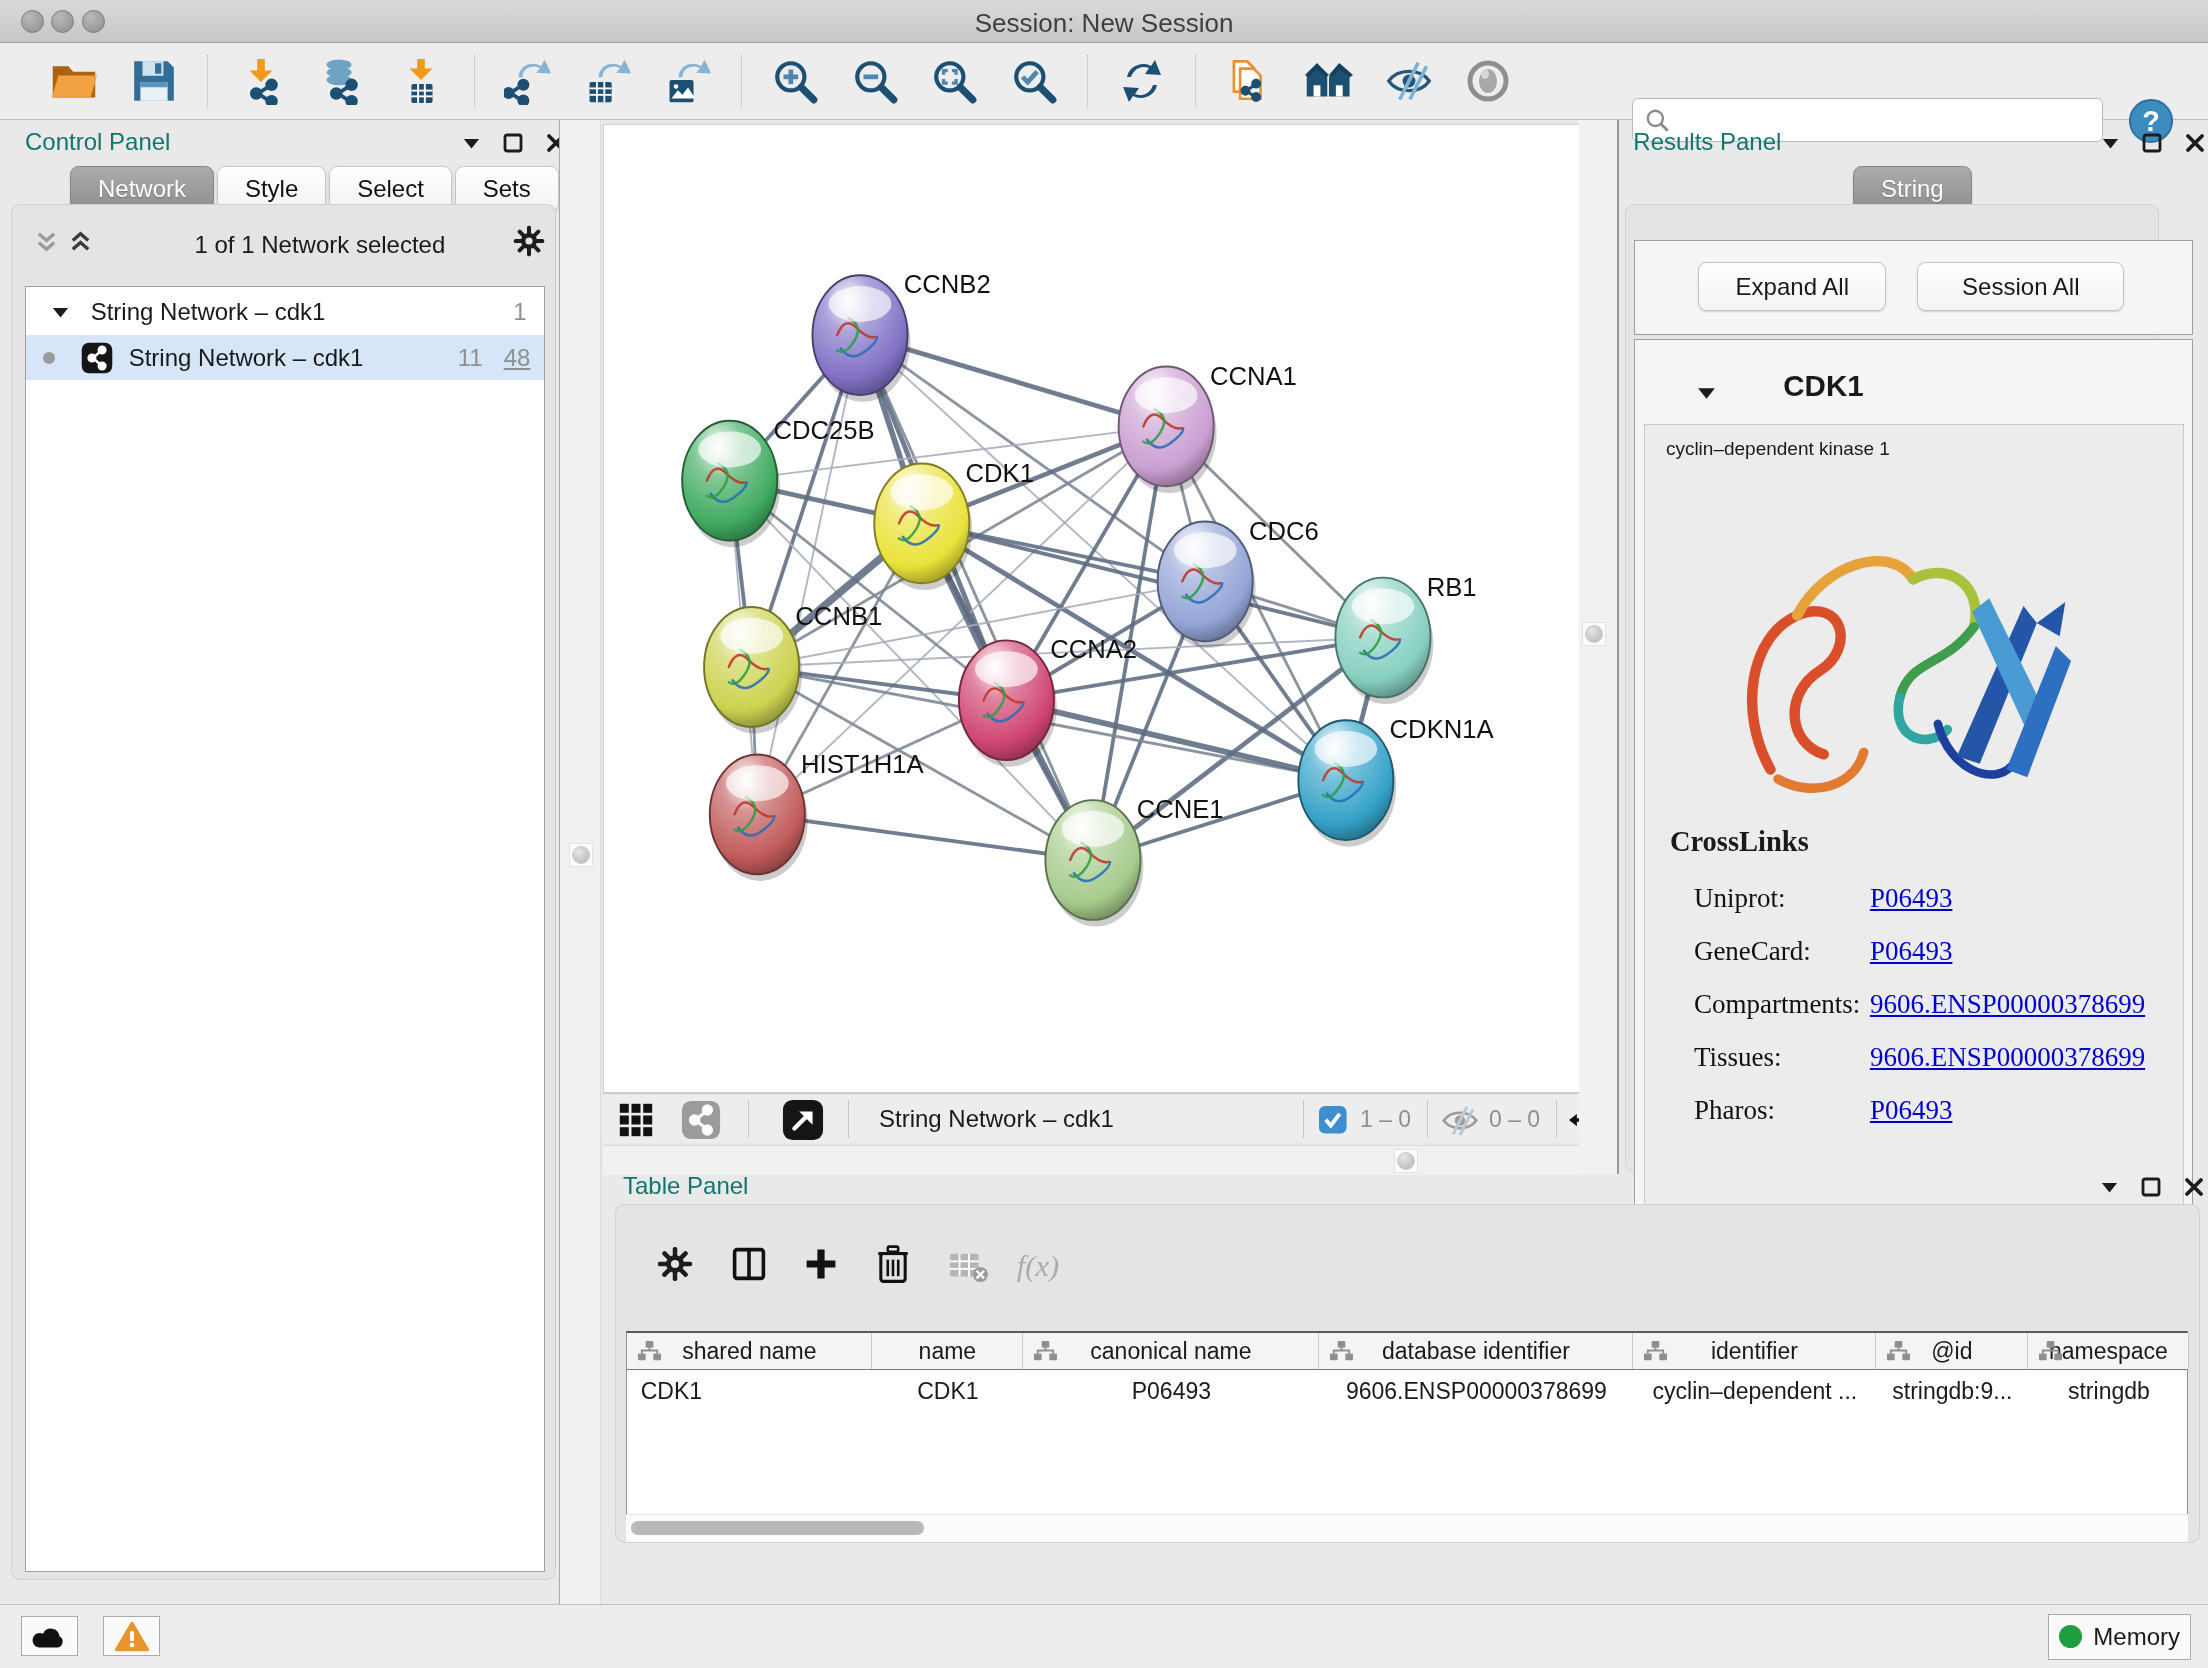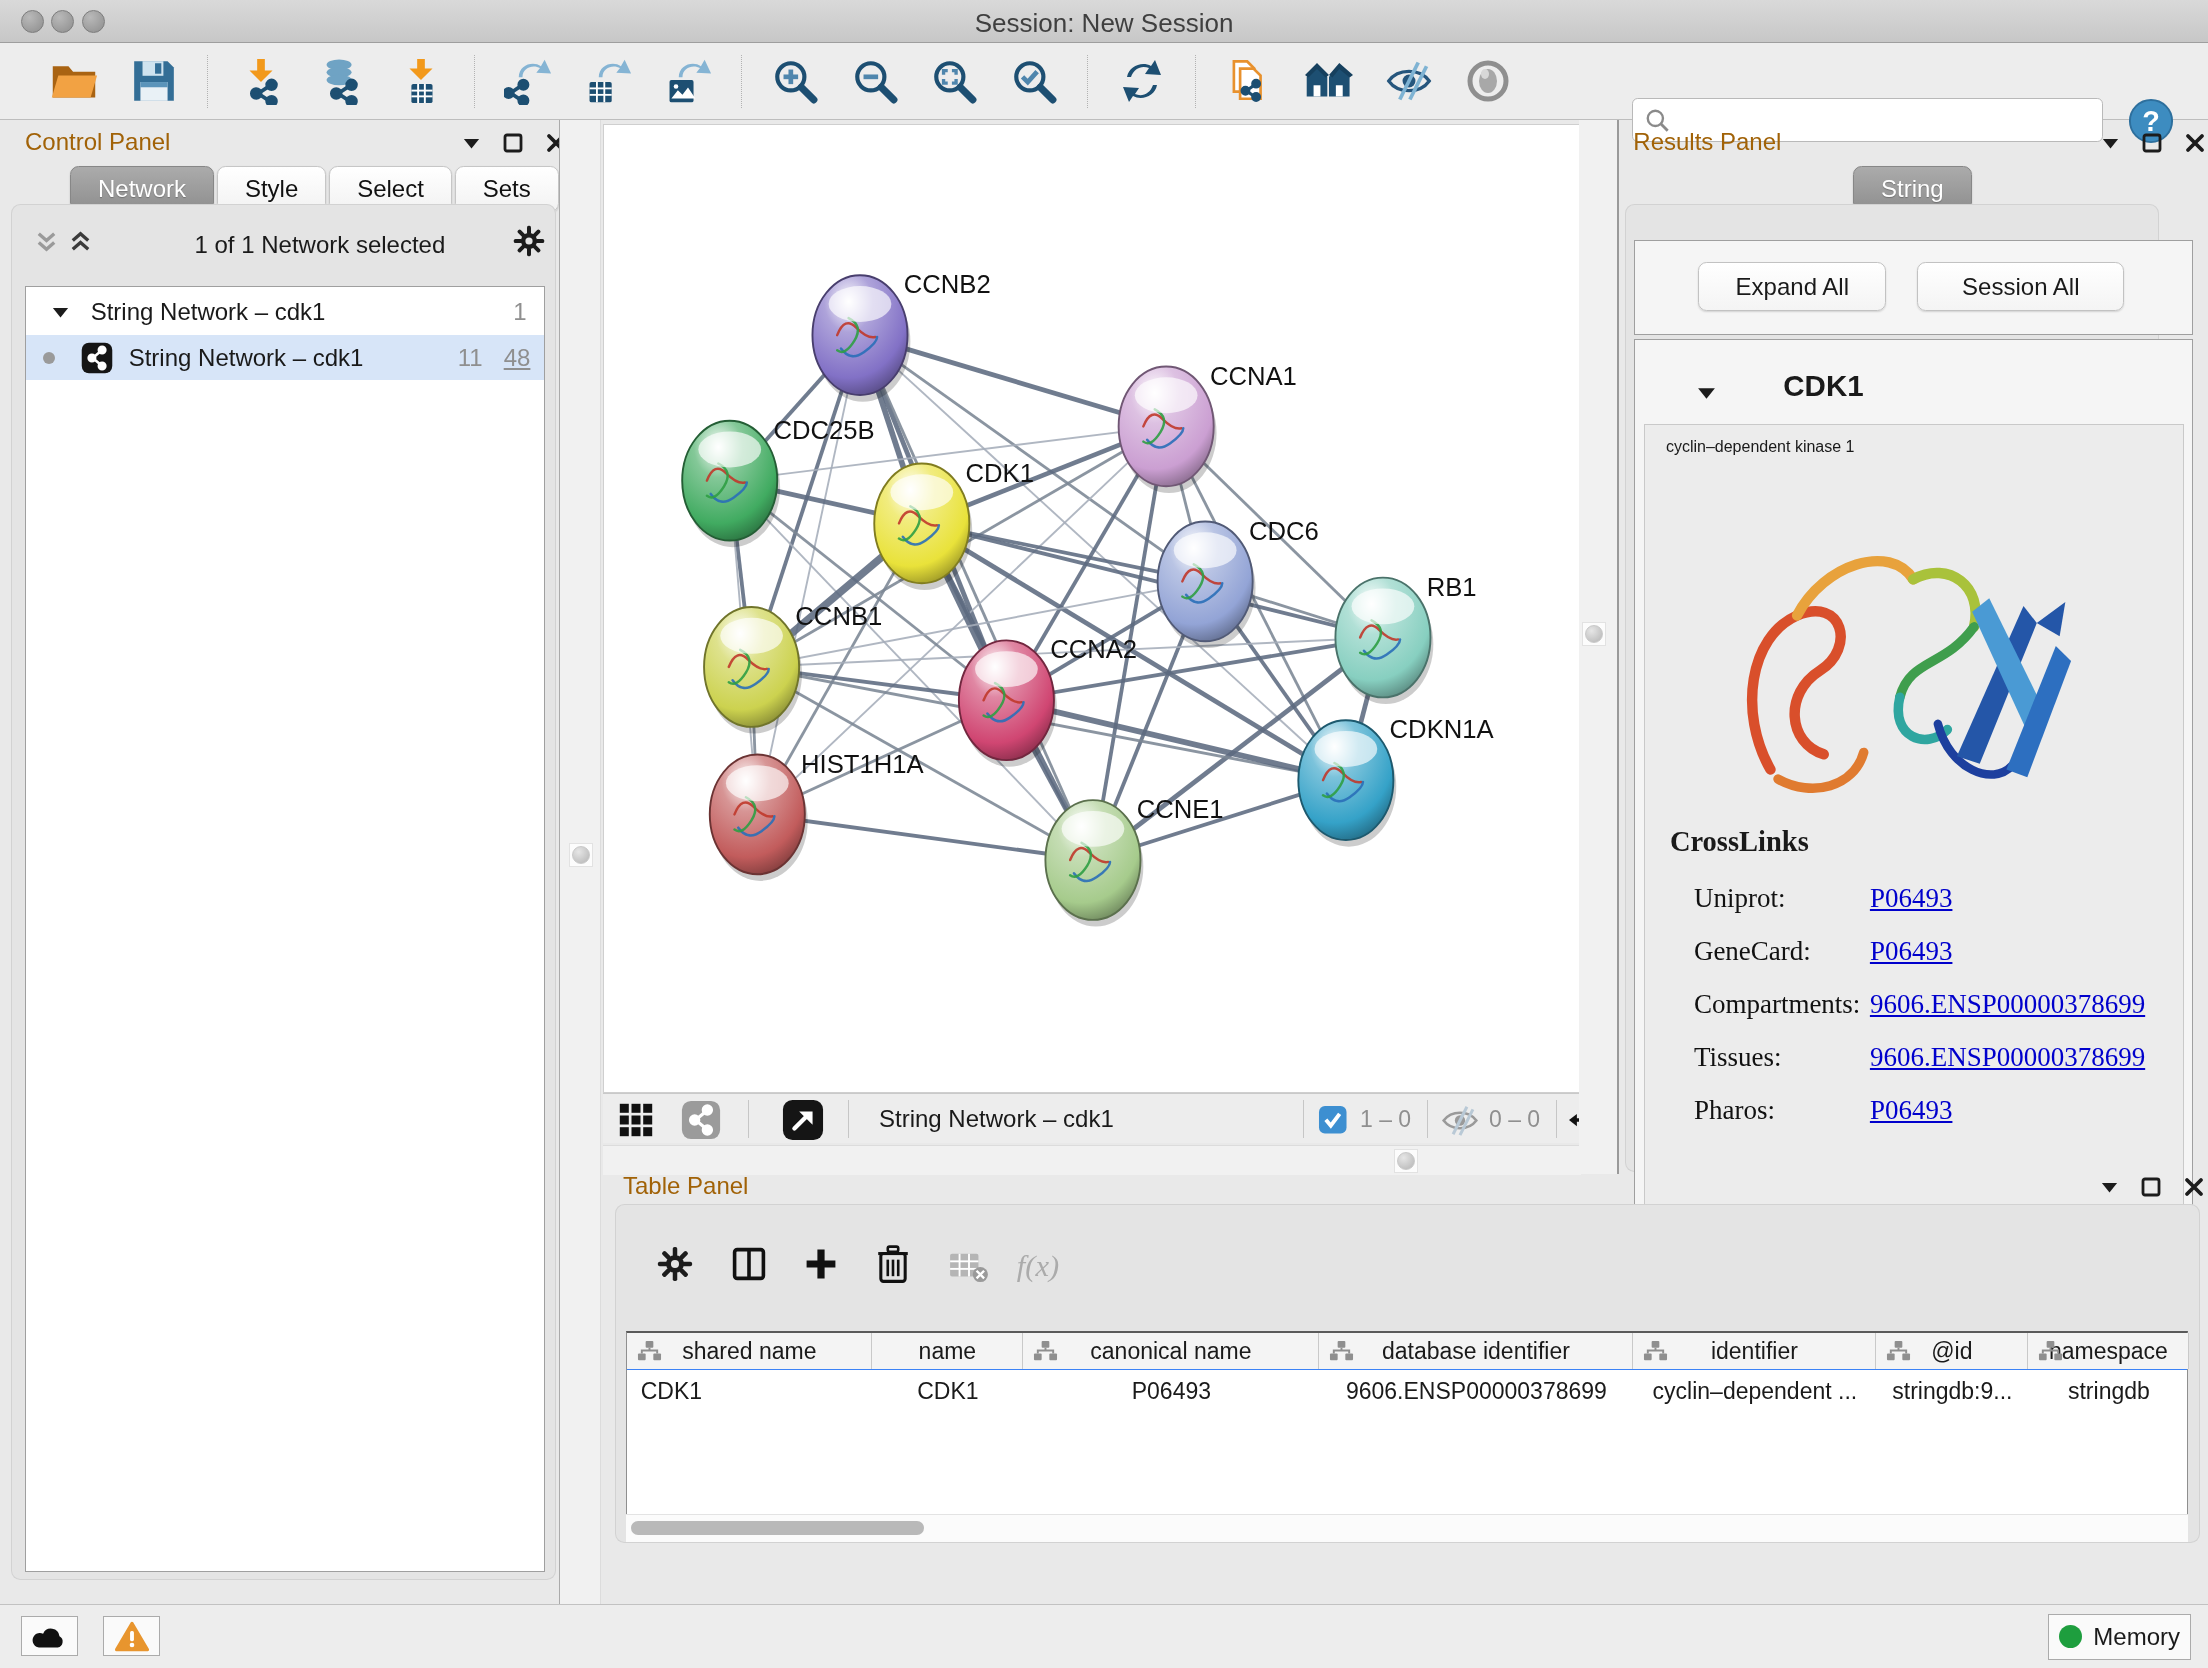--- a/index.html
+++ b/index.html
@@ -11,21 +11,21 @@
   .win-title{width:100%;text-align:center;top:7.6px;font-size:26px;color:#3f3f3f;}
   
   .toolbar{left:0;top:43px;width:2208px;height:76px;background:#ededed;border-bottom:1px solid #bdbdbd;display:flex;align-items:center;}
   .tb-icons{display:flex;align-items:center;padding-left:34px;}
   .tbtn{width:55px;height:55px;display:flex;align-items:center;justify-content:center;margin:0 12.4px;}
   .tbtn svg{width:48px;height:48px;}
   .tb-sep{width:0;height:53px;border-left:1.9px dotted #b2b2b2;margin:0 13.3px;}
   .searchbox{right:105px;top:55px;width:471px;height:44px;background:#fff;border:1px solid #b9b9b9;border-radius:5.7px;display:flex;align-items:center;padding-left:9.5px;box-sizing:border-box;}
   .helpbtn{right:34px;top:55px;width:46px;height:46px;}
   
-  .panel-title{font-size:24px;color:#a16207;}
+  .panel-title{font-size:24px;color:#0f766e;}
   .win-ctl{display:flex;align-items:center;gap:21px;}
   .tab{height:44px;line-height:44px;padding:0 27px;background:linear-gradient(#ffffff,#f2f2f2);border:1px solid #c6c6c6;border-radius:8.6px;font-size:24px;color:#111;margin-right:2.9px;box-shadow:0 1px 1.9px rgba(0,0,0,.18);}
   .tab.selected{background:linear-gradient(#ababab,#8e8e8e);color:#fff;border-color:#878787;text-shadow:0 1px 1px rgba(0,0,0,.25);}
   .inner-gray{background:#e4e4e4;border-radius:9.5px;box-shadow:inset 0 0 0 1px #d2d2d2;}
   .grip{width:16px;height:16px;border-radius:50%;background:radial-gradient(circle at 35% 30%,#e6e6e6,#b4b4b4);border:1px solid #c9c9c9;}
   .gripbox{background:#fcfcfc;border:1px solid #e2e2e2;display:flex;align-items:center;justify-content:center;}
   
   .treebox{background:#fff;border:1.9px solid #9f9f9f;}
   .treerow{position:absolute;left:0;width:100%;height:45px;}
   .treerow .lbl{font-size:24px;}
@@ -680,21 +680,21 @@
     <div class="abs card" style="left:9.5px;top:36px;width:557px;height:93px;">
       <div class="abs btn" style="left:63px;top:21px;width:186px;height:47px;">Expand All</div>
       <div class="abs btn" style="left:282px;top:21px;width:205px;height:47px;">Session All</div>
     </div>
     <div class="abs card" style="left:9.5px;top:135px;width:557px;height:900px;">
       <span class="abs" style="left:61px;top:46px;width:21px;height:15px;"><svg viewBox="0 0 20 14" style="width: 100%; height: 100%;">
             <path d="M2 2h16l-8 10z" fill="#1c1c1c"></path>
           </svg></span>
       <span class="abs" style="left:148px;top:28.5px;font-size:29.5px;font-weight:bold;">CDK1</span>
       <div class="abs subcard" style="left:8.6px;top:84px;width:538px;height:805px;">
-        <div class="abs" style="left:21px;top:13.3px;font-size:16px;">cyclin–dependent kinase 1</div>
+        <div class="abs" style="left:21px;top:13.3px;font-size:19px;">cyclin–dependent kinase 1</div>
         <svg class="abs" style="left:76px;top:59px;" width="390" height="358" viewBox="0 0 410 376">
           <g fill="none" stroke-linecap="round">
             <path d="M52 300 C18 240 30 160 80 138 C128 118 142 172 104 196 C66 220 70 272 108 284" stroke="#d94f2b" stroke-width="11"></path>
             <path d="M60 310 C96 330 140 318 150 282" stroke="#e07b30" stroke-width="10"></path>
             <path d="M80 138 C108 84 178 62 202 100" stroke="#e8a23c" stroke-width="11"></path>
             <path d="M202 100 C240 80 276 108 266 150" stroke="#a9c23b" stroke-width="11"></path>
             <path d="M266 150 C236 192 198 184 188 224" stroke="#3f9e4d" stroke-width="10"></path>
             <path d="M188 224 C178 266 216 280 238 258" stroke="#2fa6a0" stroke-width="10"></path>
             <path d="M228 252 C240 300 286 318 306 296" stroke="#1d3f9e" stroke-width="9"></path>
           </g>

